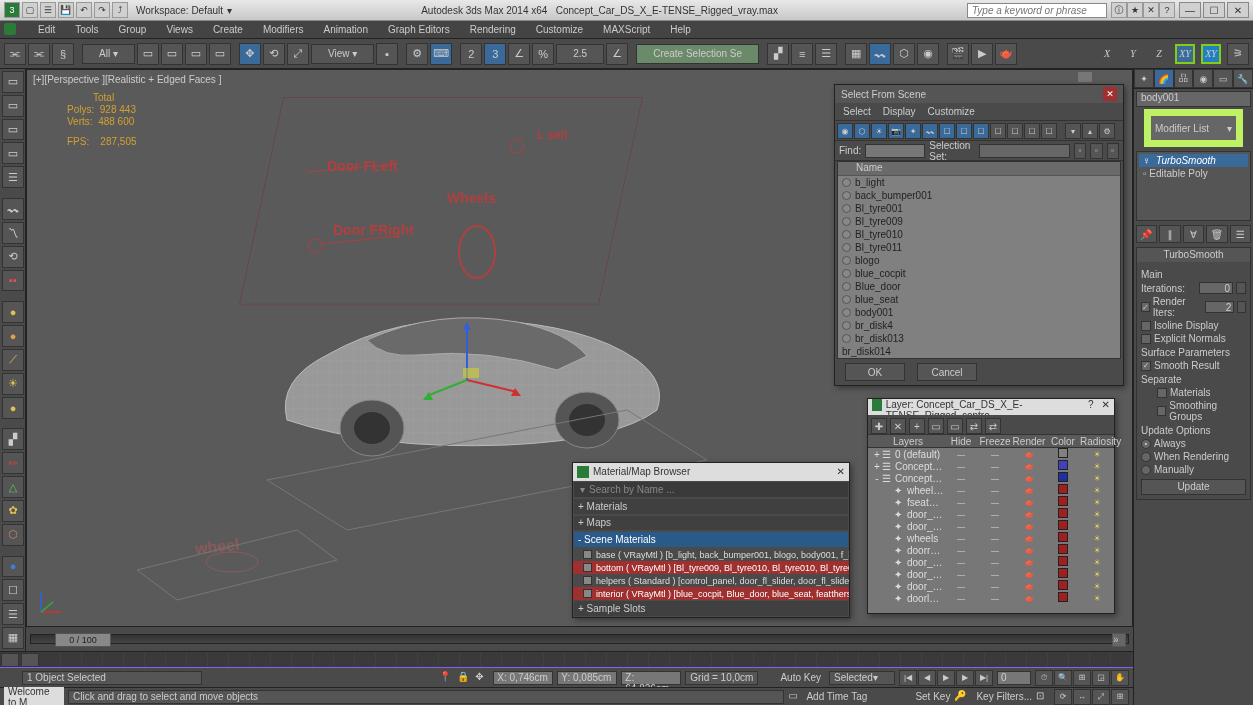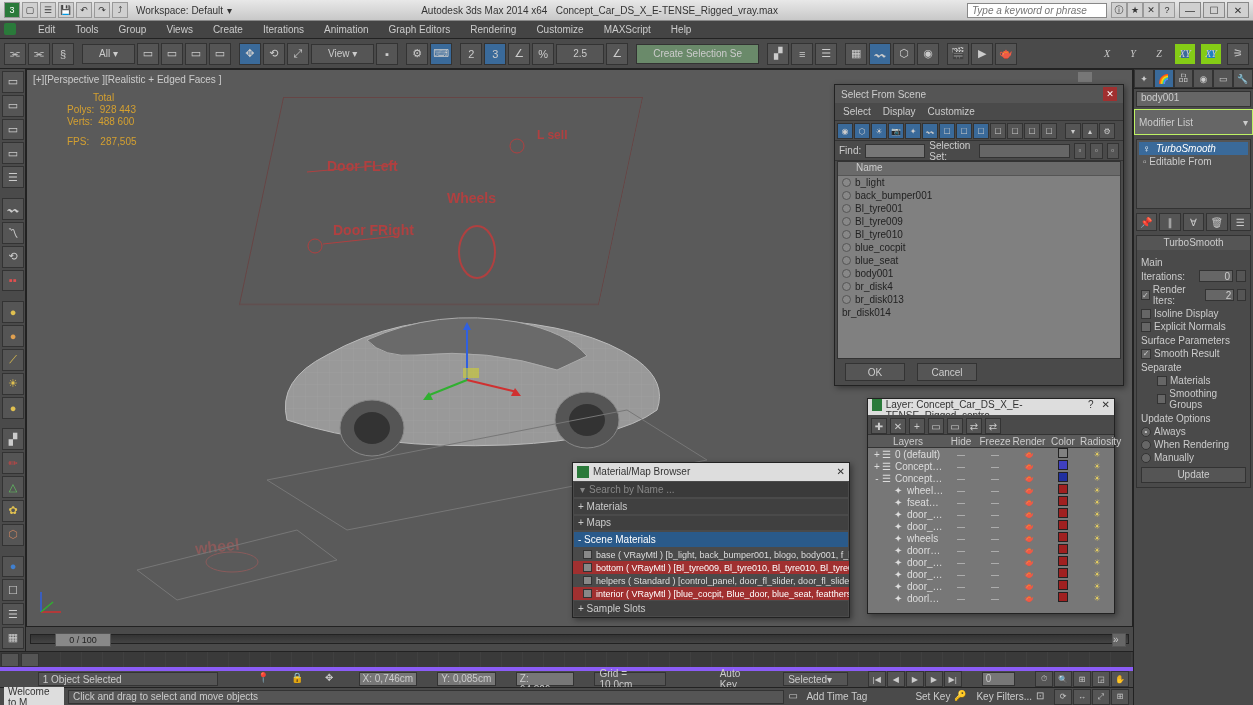--- a/index.html
+++ b/index.html
@@ -21,21 +21,21 @@
 .menubar .left-badge { width:12px; height:12px; background:#2a7a3a; border-radius:2px; position:absolute; left:4px; top:23px; }
 
 
 .main-toolbar { height:30px; background:#4a4a4a; border-bottom:1px solid #222; display:flex; align-items:center; padding:0 4px; gap:2px; }
 .tool-btn { width:22px; height:22px; background:#555; border:1px solid #333; display:flex; align-items:center; justify-content:center; font-size:11px; cursor:pointer; }
 .tool-btn.active { background:#3a6a9a; }
 .tool-sep { width:4px; }
 .tool-dd { height:20px; background:#555; border:1px solid #333; padding:0 16px; display:flex; align-items:center; min-width:50px; }
 .axis-group { margin-left:auto; display:flex; gap:6px; align-items:center; font-size:14px; }
 .axis-btn { width:20px; height:20px; display:flex; align-items:center; justify-content:center; cursor:pointer; font-family:Georgia,serif; font-style:italic; }
-.axis-btn.double { background:#3a6a9a; border:6px solid #84cc16; }
+.axis-btn.double { background:#3a6a9a; border:2px solid #84cc16; }
 
 
 .left-toolbar { position:absolute; left:0; top:69px; width:26px; bottom:54px; background:#4a4a4a; border-right:1px solid #222; display:flex; flex-direction:column; gap:2px; padding:2px; }
 .left-toolbar .lt-btn { width:22px; height:22px; background:#555; border:1px solid #333; display:flex; align-items:center; justify-content:center; font-size:11px; cursor:pointer; }
 .left-toolbar .lt-sep { height:6px; }
 
 
 .viewport { position:absolute; left:26px; top:69px; right:120px; bottom:78px; background:#5a5a5a; border:1px solid #222; }
 .vp-label { position:absolute; left:6px; top:4px; color:#ccc; font-size:10px; }
 .vp-stats { position:absolute; left:40px; top:22px; color:#d4a030; font-size:10px; line-height:12px; }
@@ -49,21 +49,21 @@
 
 .car { position:absolute; left:230px; top:230px; width:420px; height:170px; pointer-events:none; }
 .car svg { width:100%; height:100%; }
 
 
 .cmd-panel { position:absolute; right:0; top:69px; width:120px; bottom:0; background:#4a4a4a; border-left:1px solid #222; display:flex; flex-direction:column; }
 .cmd-tabs { height:20px; display:flex; border-bottom:1px solid #222; }
 .cmd-tab { flex:1; background:#555; border:1px solid #333; display:flex; align-items:center; justify-content:center; cursor:pointer; font-size:9px; }
 .cmd-tab.active { background:#3a6a9a; }
 .cmd-input { height:16px; background:#666; border:1px solid #333; margin:2px; padding:0 4px; }
-.cmd-dd { height:16px; background:#666; border:1px solid #bef264; margin:0 0 2px; padding:12px 4px; display:flex; align-items:center; }
+.cmd-dd { height:16px; background:#666; border:7px solid #bef264; margin:0 10px 2px; padding:12px 4px; display:flex; align-items:center; }
 .mod-stack { flex:0 0 70px; background:#555; border:1px solid #333; margin:2px; padding:2px; overflow:auto; }
 .mod-item { padding:1px 4px; cursor:pointer; }
 .mod-item.sel { background:#3a6a9a; color:#fff; font-style:italic; }
 .mod-btns { height:18px; display:flex; gap:2px; margin:2px; }
 .mod-btns .mb { flex:1; background:#555; border:1px solid #333; cursor:pointer; display:flex; align-items:center; justify-content:center; }
 .rollout { margin:2px; border:1px solid #333; background:#4a4a4a; }
 .rollout-head { height:14px; background:#555; text-align:center; cursor:pointer; line-height:14px; }
 .rollout-body { padding:4px; }
 .ro-row { display:flex; align-items:center; gap:3px; margin-bottom:2px; }
 .ro-row .chk { width:10px; height:10px; background:#666; border:1px solid #333; display:inline-flex; align-items:center; justify-content:center; font-size:8px; }
@@ -120,21 +120,21 @@
 .timeline { position:absolute; left:26px; right:120px; bottom:54px; height:24px; background:#4a4a4a; display:flex; align-items:center; }
 .timeline .slider { flex:1; height:10px; background:linear-gradient(#333,#444); border:1px solid #222; margin:0 4px; position:relative; }
 .timeline .handle { position:absolute; left:24px; top:-2px; width:56px; height:14px; background:#888; border:1px solid #555; text-align:center; line-height:12px; color:#222; font-size:9px; }
 .timeline .end { position:absolute; right:2px; top:-2px; width:14px; height:14px; background:#666; border:1px solid #555; }
 
 
 .trackbar { position:absolute; left:0; right:120px; bottom:38px; height:16px; background:#3a3a3a; border-top:1px solid #222; display:flex; }
 .trackbar .tb-btn { width:18px; height:14px; background:#555; border:1px solid #333; margin:1px; }
 
 
-.status1 { position:absolute; left:0; right:120px; bottom:18px; height:20px; background:#4a4a4a; border-top:4px solid #8b5cf6; display:flex; align-items:center; gap:20px; padding:0 4px; }
+.status1 { position:absolute; left:0; right:120px; bottom:18px; height:20px; background:#4a4a4a; border-top:1px solid #8b5cf6; display:flex; align-items:center; gap:4px; padding:0 4px; }
 .status1 .s-box { height:14px; background:#555; border:1px solid #333; padding:0 4px; display:flex; align-items:center; }
 .status1 .s-input { height:14px; width:60px; background:#777; border:1px solid #333; padding:0 3px; }
 .play-btns { display:flex; gap:1px; }
 .play-btns .pb { width:18px; height:16px; background:#555; border:1px solid #333; display:flex; align-items:center; justify-content:center; cursor:pointer; font-size:8px; }
 
 
 .status2 { position:absolute; left:0; right:120px; bottom:0; height:18px; background:#4a4a4a; border-top:1px solid #222; display:flex; align-items:center; gap:4px; padding:0 4px; }
 .status2 .welcome { width:60px; height:14px; background:#ddd; color:#333; padding:10px 4px; display:flex; align-items:center; overflow:hidden; }
 .status2 .prompt { flex:1; height:14px; background:#555; border:1px solid #333; padding:0 4px; display:flex; align-items:center; }
 
@@ -172,21 +172,21 @@
 </div>
 
 <div class="menubar">
   <div class="left-badge"></div>
   <span style="width:6px"></span>
   <span class="menu-item">Edit</span>
   <span class="menu-item">Tools</span>
   <span class="menu-item">Group</span>
   <span class="menu-item">Views</span>
   <span class="menu-item">Create</span>
-  <span class="menu-item">Iterations</span>
+  <span class="menu-item">Modifiers</span>
   <span class="menu-item">Animation</span>
   <span class="menu-item">Graph Editors</span>
   <span class="menu-item">Rendering</span>
   <span class="menu-item">Customize</span>
   <span class="menu-item">MAXScript</span>
   <span class="menu-item">Help</span>
 </div>
 
 <div class="main-toolbar">
   <div class="tool-btn">⫘</div>
@@ -373,21 +373,24 @@
     <div class="sfs-tb">▫</div>
   </div>
   <div class="sfs-list">
     <div class="hdr">Name</div>
     <div id="sfs-rows">
         <div class="row"><span class="dot"></span>b_light</div>
         <div class="row"><span class="dot"></span>back_bumper001</div>
         <div class="row"><span class="dot"></span>Bl_tyre001</div>
         <div class="row"><span class="dot"></span>Bl_tyre009</div>
         <div class="row"><span class="dot"></span>Bl_tyre010</div>
+        <div class="row"><span class="dot"></span>Bl_tyre011</div>
+        <div class="row"><span class="dot"></span>blogo</div>
         <div class="row"><span class="dot"></span>blue_cocpit</div>
+        <div class="row"><span class="dot"></span>Blue_door</div>
         <div class="row"><span class="dot"></span>blue_seat</div>
         <div class="row"><span class="dot"></span>body001</div>
         <div class="row"><span class="dot"></span>br_disk4</div>
         <div class="row"><span class="dot"></span>br_disk013</div>
         <div class="row">br_disk014</div>
       </div>
   </div>
   <div class="sfs-btns">
     <button>OK</button>
     <button>Cancel</button>
@@ -593,21 +596,21 @@
     <div class="cmd-tab">▭</div>
     <div class="cmd-tab">🔧</div>
   </div>
   <div class="cmd-input">body001</div>
   <div class="cmd-dd">
       <span>Modifier List</span>
       <span style="margin-left:auto">▾</span>
     </div>
   <div class="mod-stack">
     <div class="mod-item sel">♀ &nbsp;<span>TurboSmooth</span></div>
-    <div class="mod-item">▫ <span>Editable From</span></div>
+    <div class="mod-item">▫ <span>Editable Poly</span></div>
   </div>
   <div class="mod-btns">
     <div class="mb">📌</div>
     <div class="mb">∥</div>
     <div class="mb">∀</div>
     <div class="mb">🗑</div>
     <div class="mb">☰</div>
   </div>
   <div class="rollout">
     <div class="rollout-head">TurboSmooth</div>

